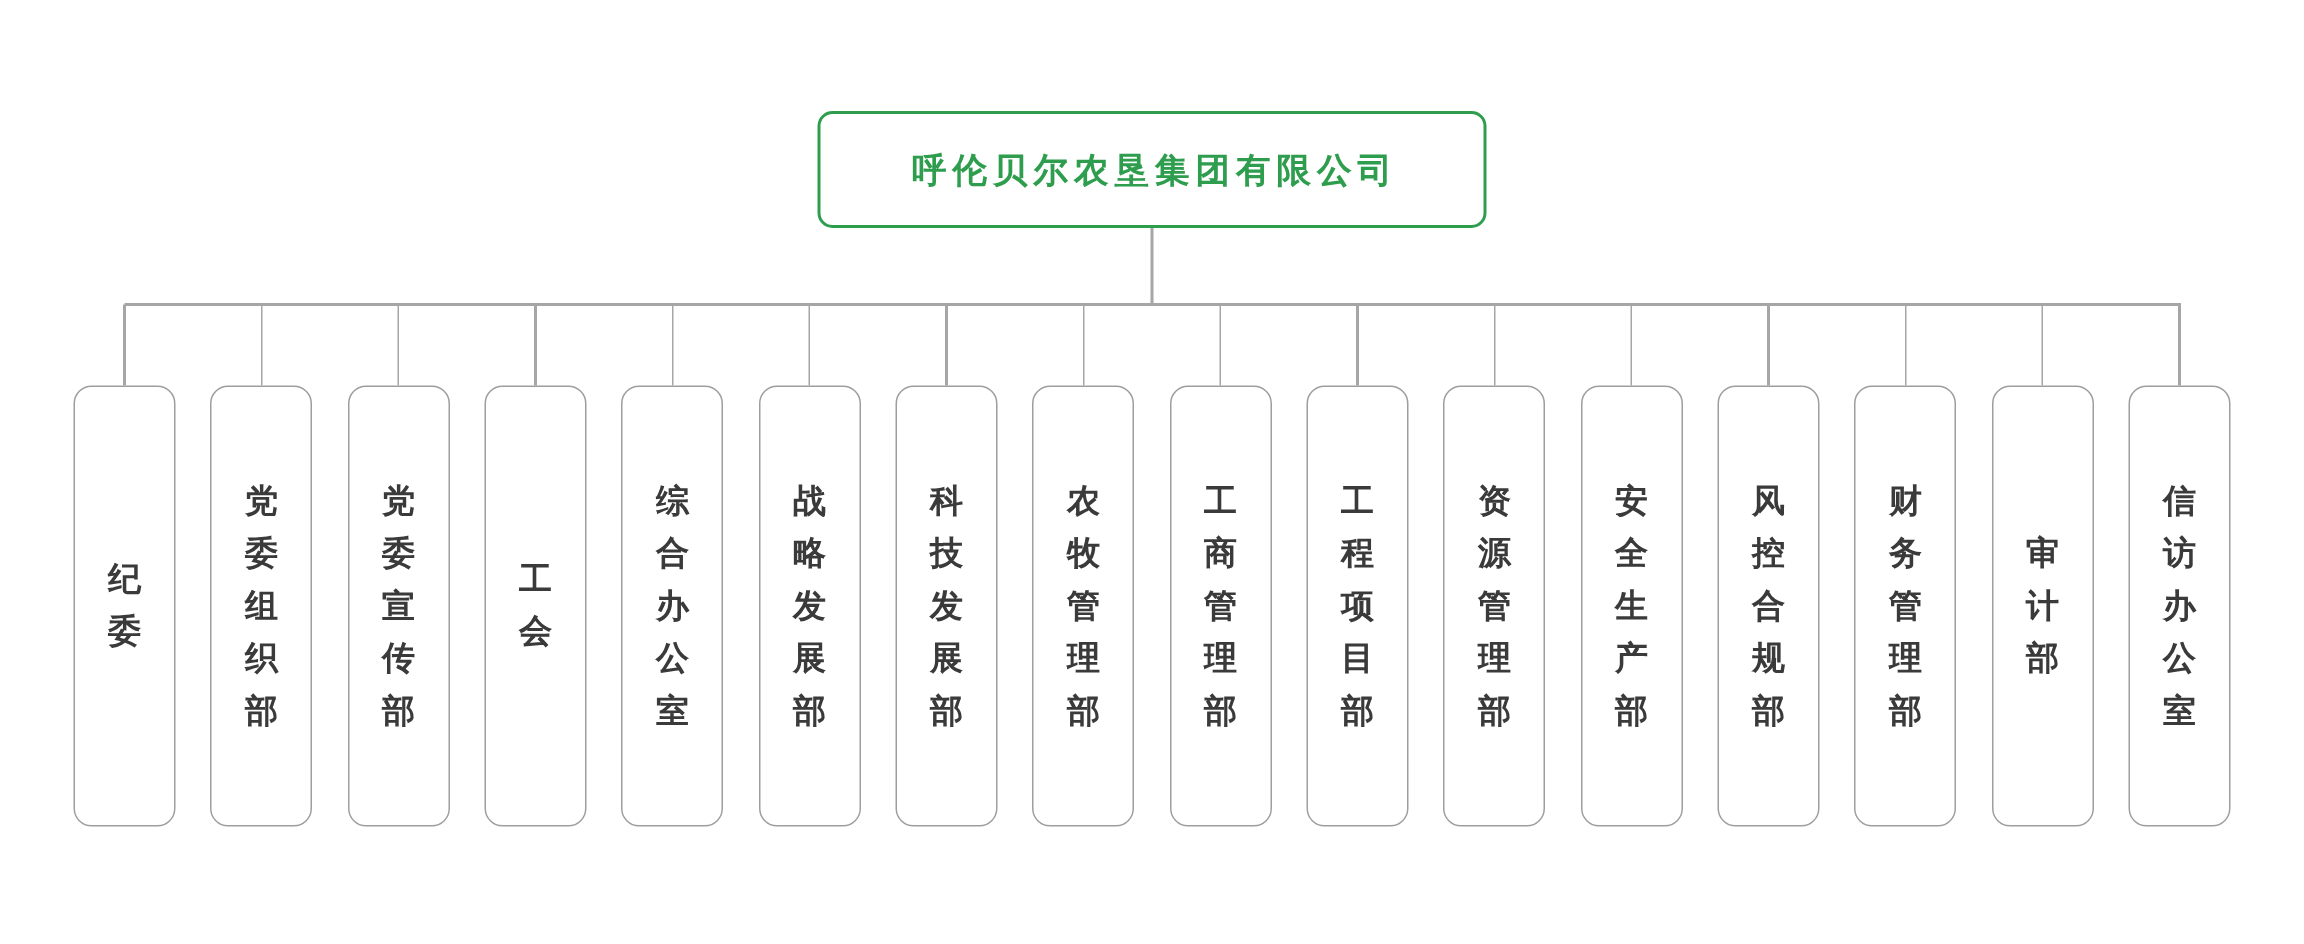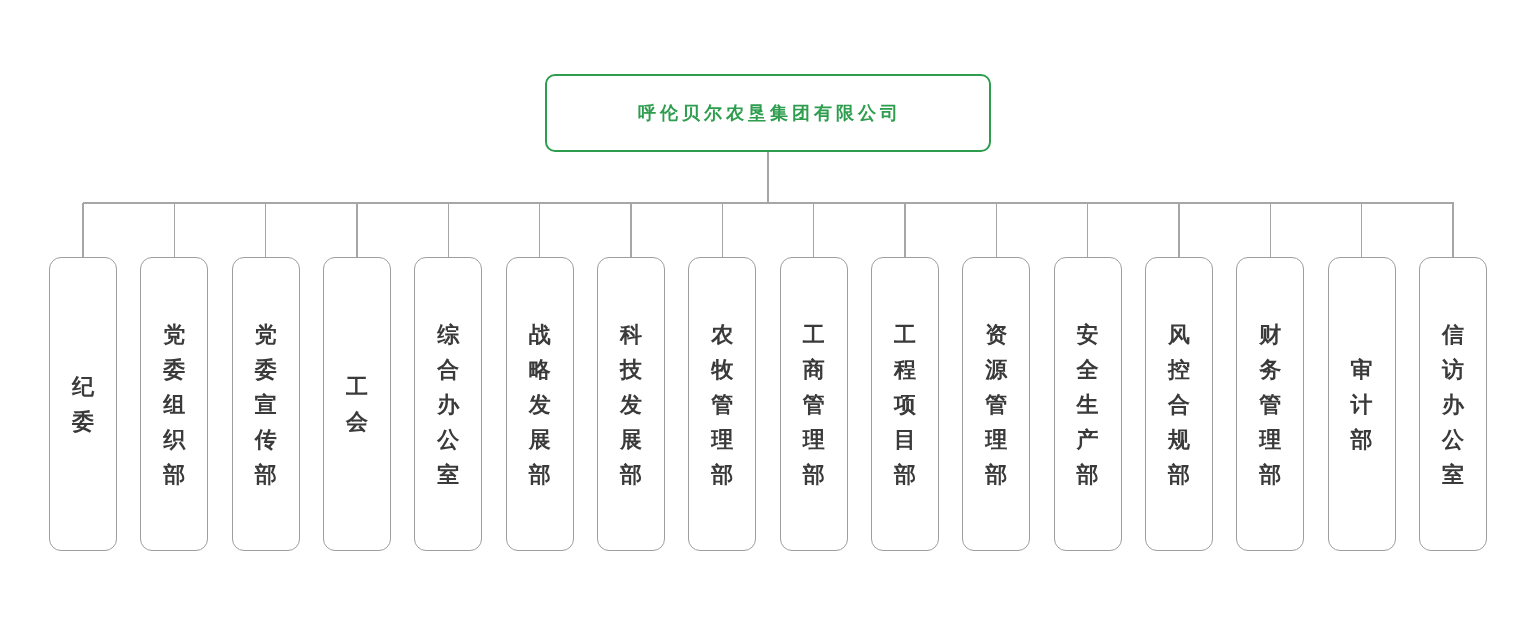--- a/index.html
+++ b/index.html
@@ -30,21 +30,21 @@
     height: 78px;
     border: 2px solid var(--green);
     border-radius: 10px;
     background: var(--bg);
     display: flex;
     align-items: center;
     justify-content: center;
   }
   .title-box .title-text {
     color: var(--green);
-    font-size: 18px;
+    font-size: 23px;
     font-weight: 700;
     letter-spacing: 4px;
     text-indent: 4px; 
     white-space: nowrap;
   }
 
   
   .stem {
     position: absolute;
     left: 767px;

